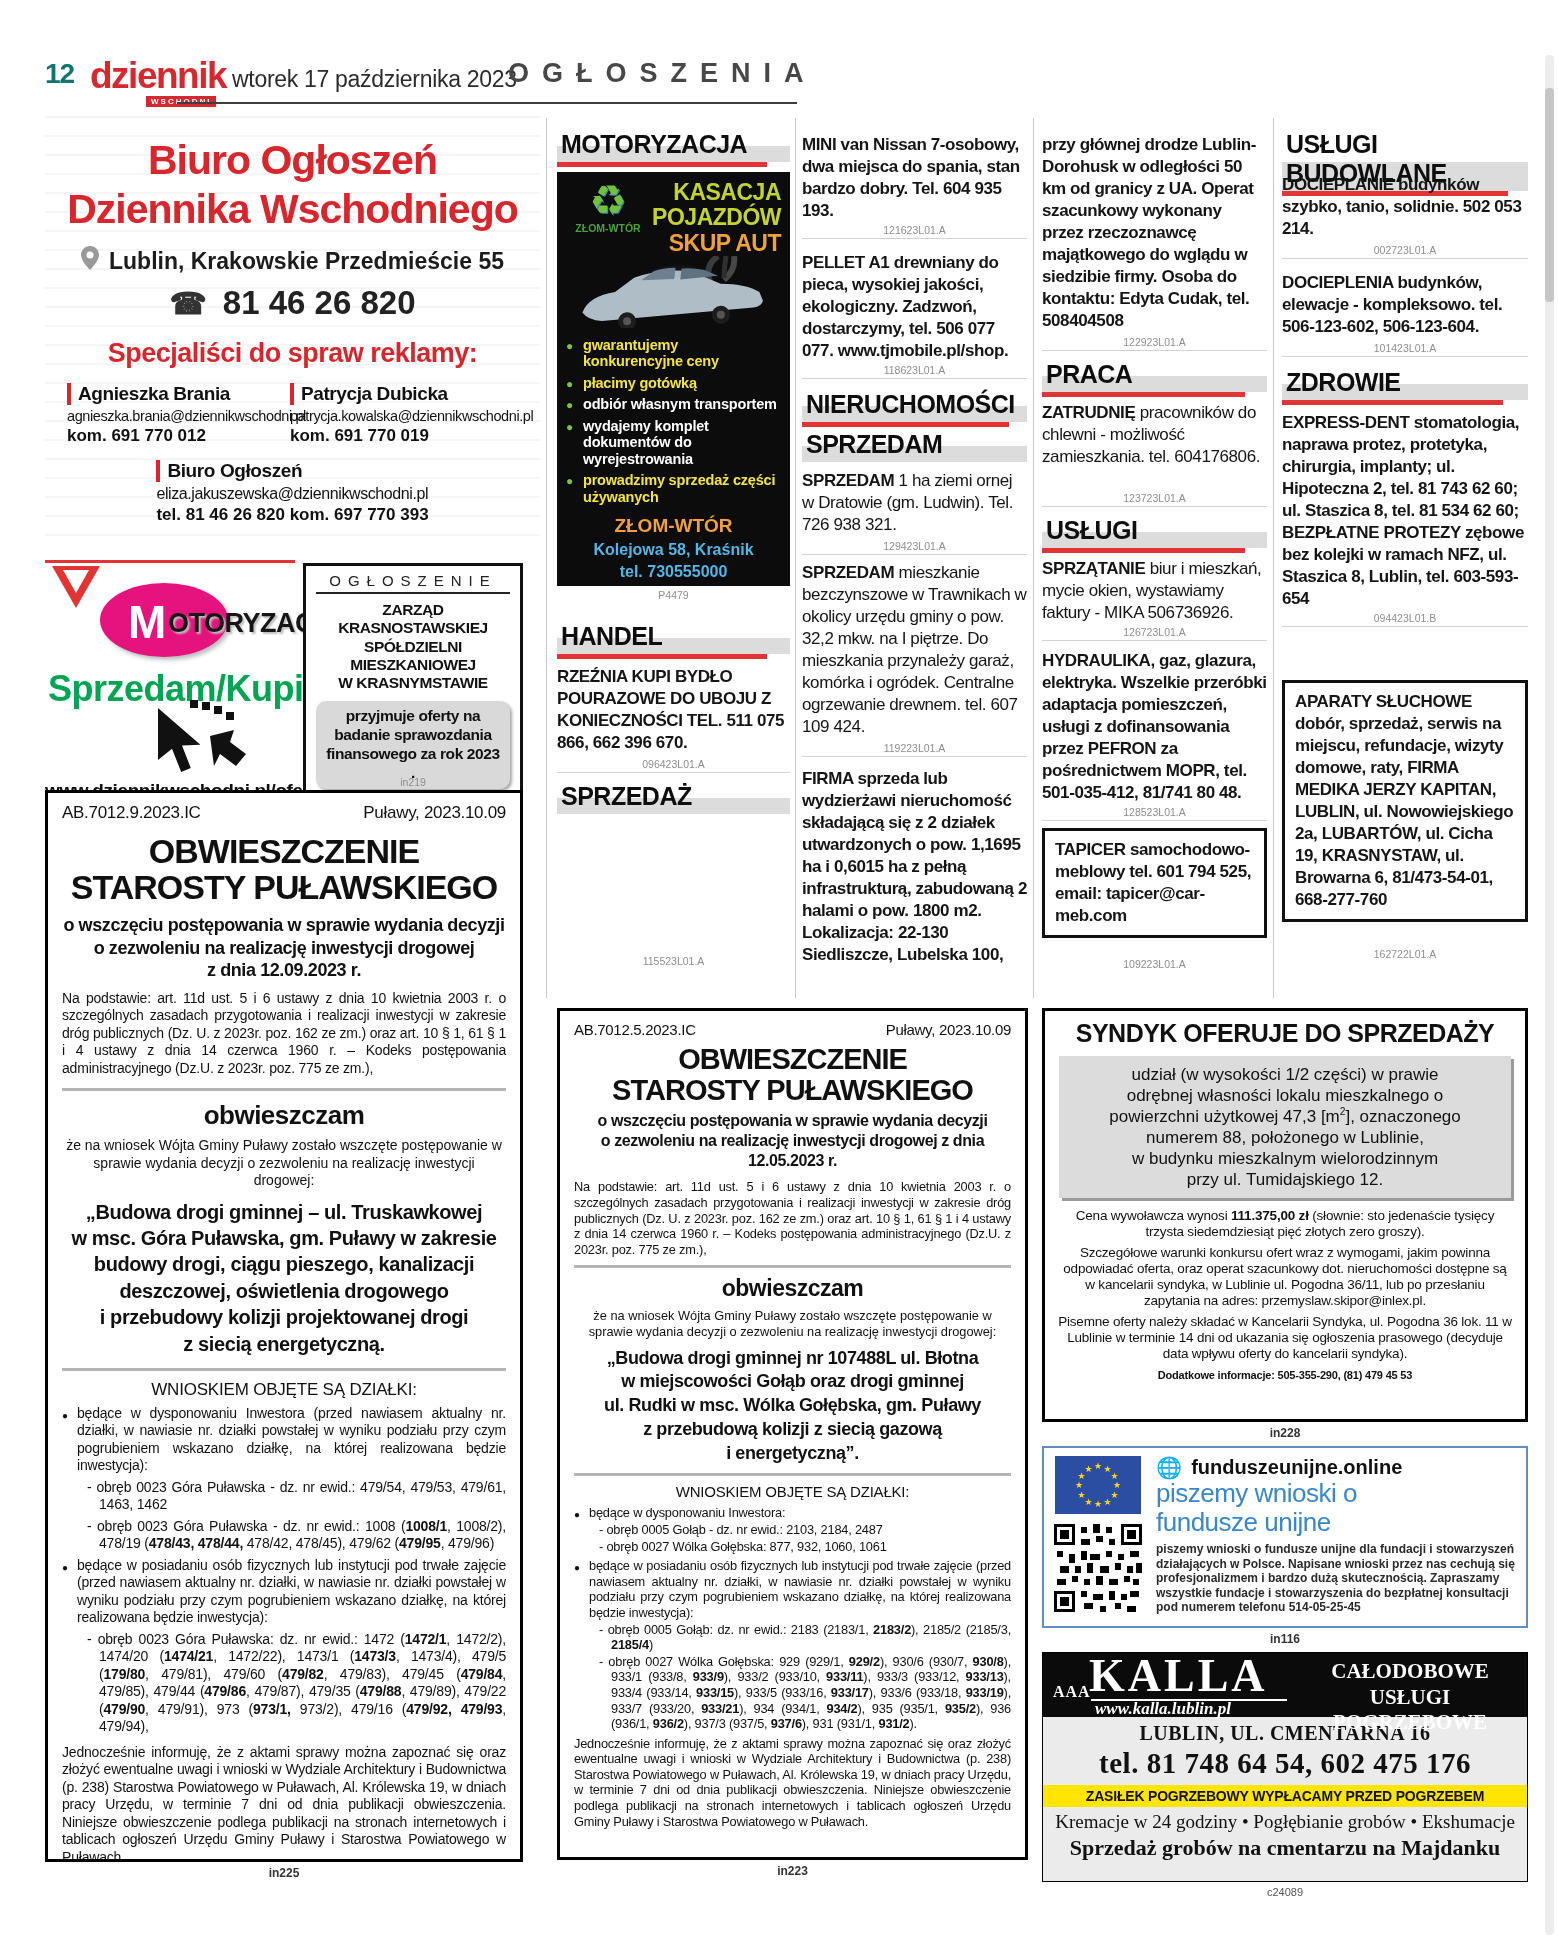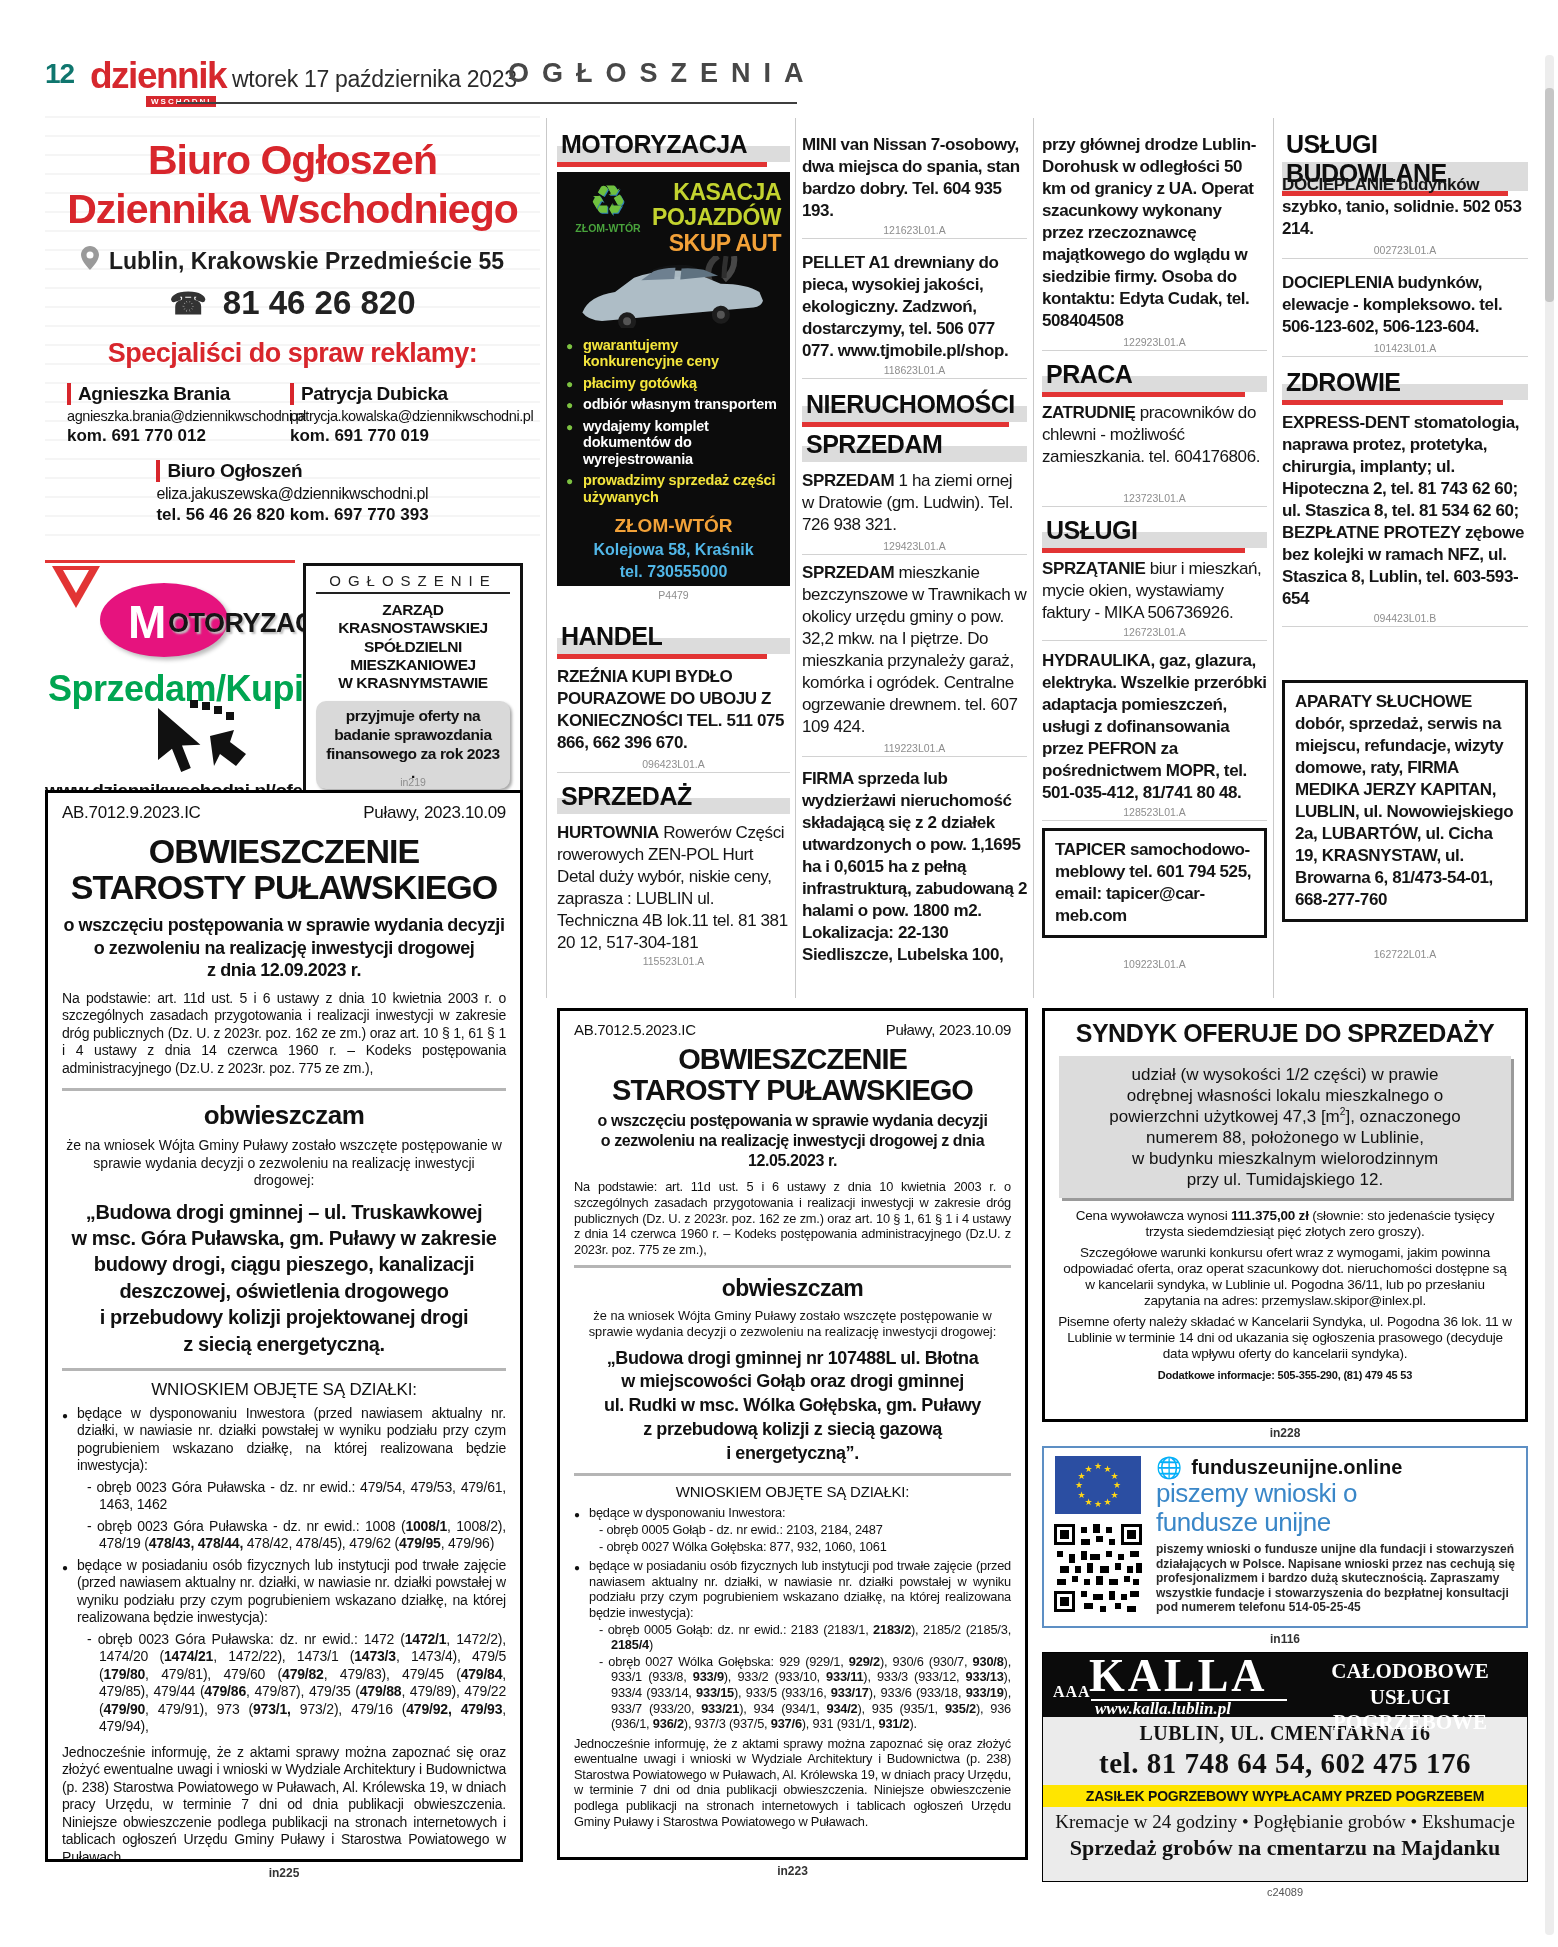--- a/index.html
+++ b/index.html
@@ -185,21 +185,21 @@
       <div style="width:228px;">
         <div class="cname">Patrycja Dubicka</div>
         <div class="cemail">patrycja.kowalska@dziennikwschodni.pl</div>
         <div class="cphone">kom. 691 770 019</div>
       </div>
     </div>
     <div class="c3wrap">
       <div class="c3">
         <div class="cname">Biuro Ogłoszeń</div>
         <div class="cemail" style="font-size:16px;">eliza.jakuszewska@dziennikwschodni.pl</div>
-        <div class="cphone">tel. 56 46 26 820    kom. 697 770 393</div>
+        <div class="cphone">tel. 81 46 26 820    kom. 697 770 393</div>
       </div>
     </div>
   </div>
 
   <div class="redline" style="left:45px;top:560px;width:250px;"></div>
   <div>
     <div class="tri-out" style="left:52px;top:566px;"></div>
     <div class="tri-in" style="left:63px;top:570px;"></div>
   </div>
   <div class="m-ellipse" style="left:100px;top:583px;width:128px;height:74px;"></div>
@@ -310,23 +310,20 @@
 
   <div class="sechead" style="left:557px;top:620px;width:233px;">
     <span>HANDEL</span><div class="red" style="width:90%;"></div>
   </div>
   <div class="ad bold" style="left:557px;top:666px;width:233px;"><span>RZEŹNIA KUPI BYDŁO POURAZOWE DO UBOJU Z KONIECZNOŚCI TEL. 511 075 866, 662 396 670.</span></div>
   <div class="adid" style="left:557px;top:758px;width:233px;">096423L01.A</div>
   <div class="hline" style="left:557px;top:772px;width:233px;"></div>
 
   <div class="sechead" style="left:557px;top:780px;width:233px;">
     <span>SPRZEDAŻ</span>
-  </div>
-  <div class="ad" style="left:557px;top:822px;width:233px;">
-    <b>HURTOWNIA</b><span> Rowerów Części rowerowych ZEN-POL Hurt Detal duży wybór, niskie ceny, zaprasza : LUBLIN  ul. Techniczna 4B lok.11   tel. 81 381 20 12, 517-304-181</span>
   </div>
   <div class="adid" style="left:557px;top:955px;width:233px;">115523L01.A</div>
 
   <div class="ad bold" style="left:802px;top:134px;width:225px;"><span>MINI van Nissan 7-osobowy, dwa miejsca do spania, stan bardzo dobry. Tel. 604 935 193.</span></div>
   <div class="adid" style="left:802px;top:224px;width:225px;">121623L01.A</div>
   <div class="hline" style="left:802px;top:238px;width:225px;"></div>
 
   <div class="ad bold" style="left:802px;top:252px;width:225px;"><span>PELLET A1 drewniany do pieca, wysokiej jakości, ekologiczny. Zadzwoń, dostarczymy, tel. 506 077 077. www.tjmobile.pl/shop.</span></div>
   <div class="adid" style="left:802px;top:364px;width:225px;">118623L01.A</div>
   <div class="hline" style="left:802px;top:378px;width:225px;"></div>

